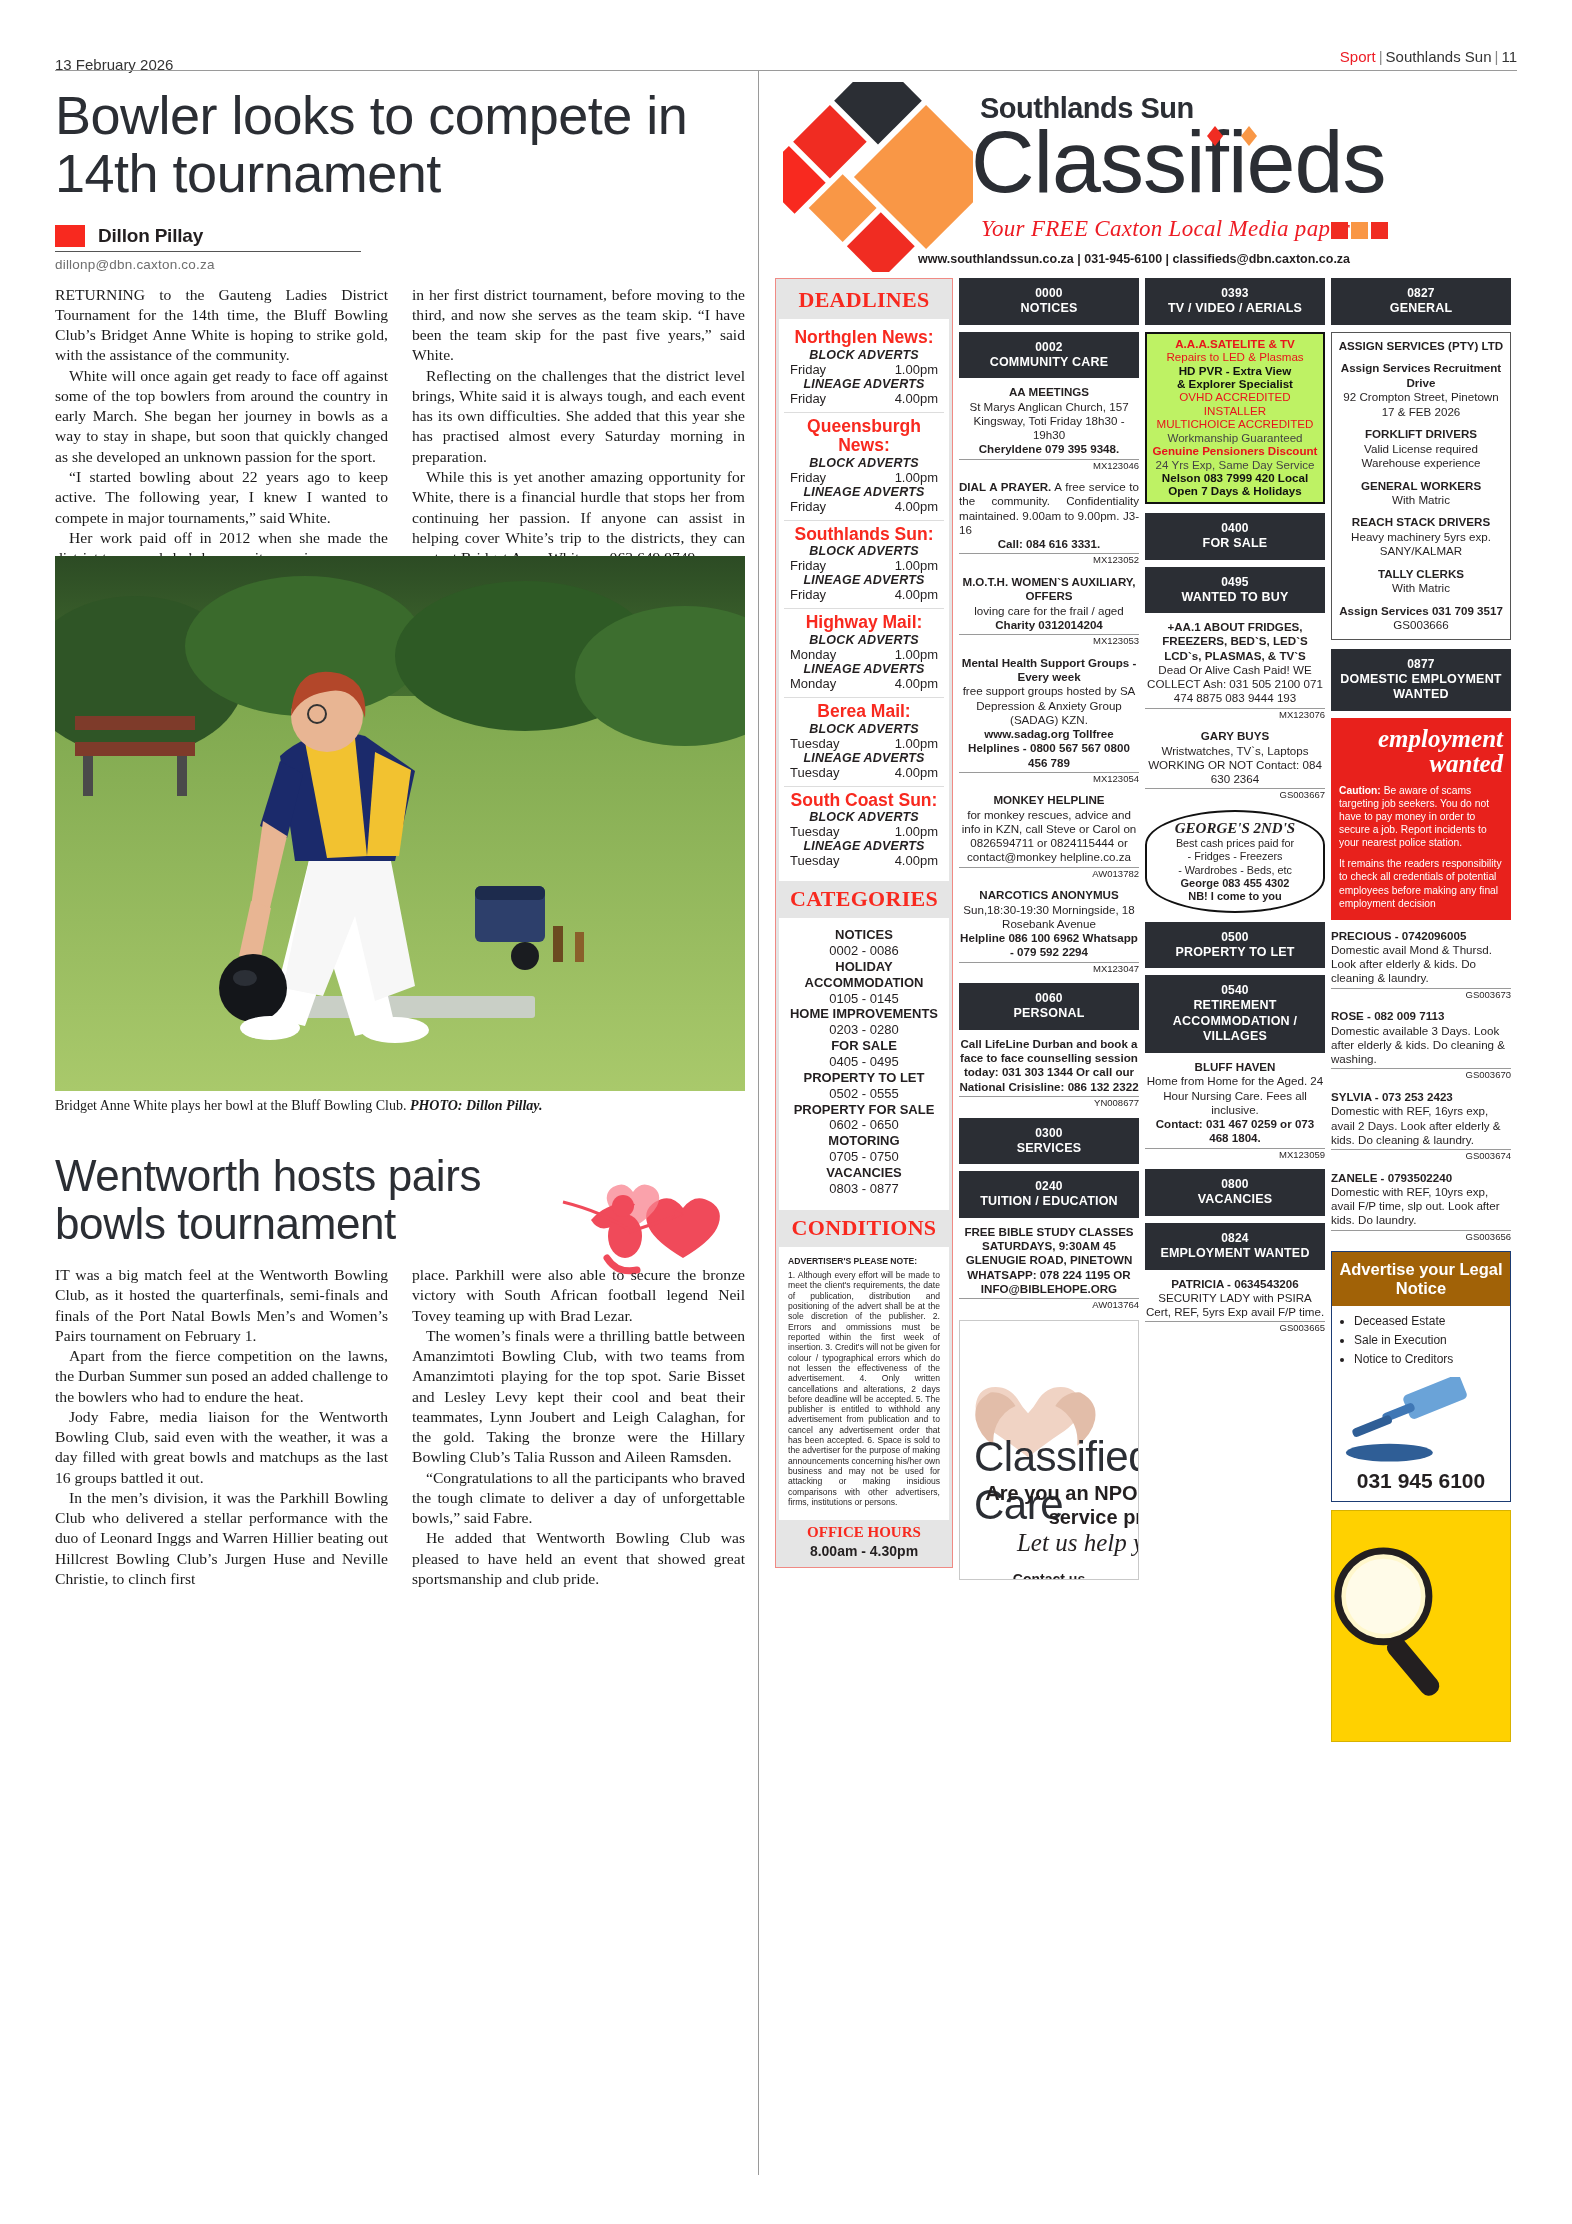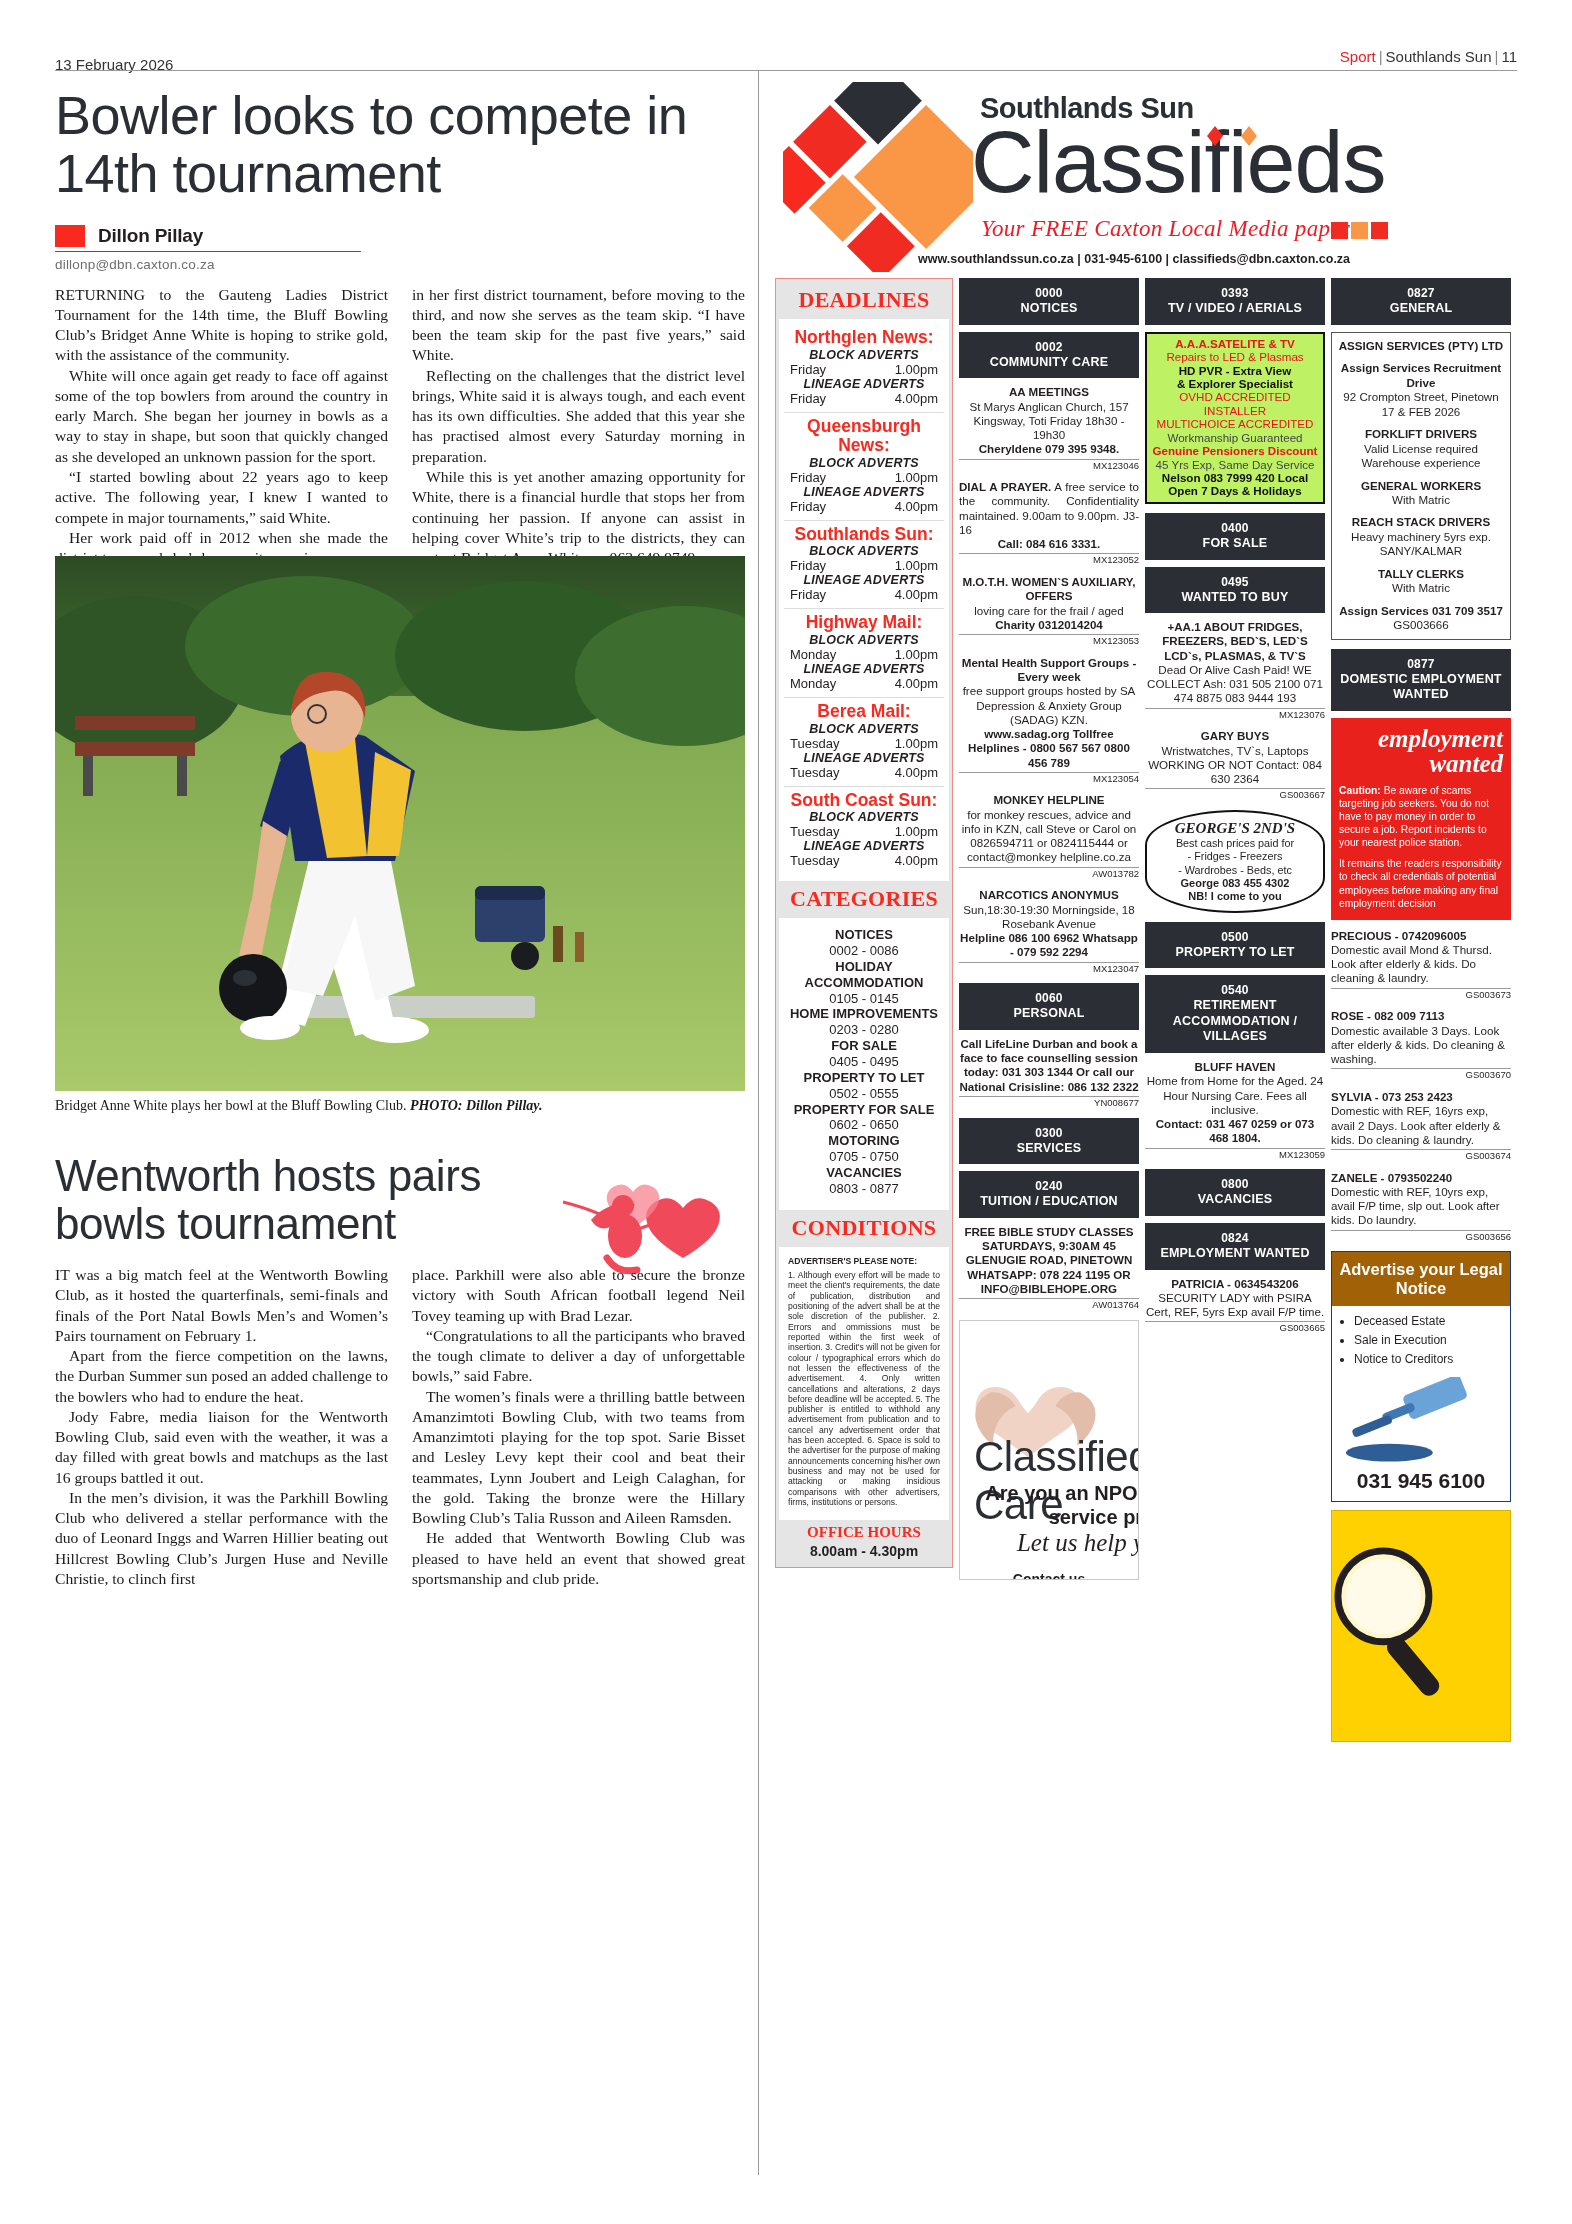--- a/index.html
+++ b/index.html
@@ -291,22 +291,22 @@
       <div class="body-txt">
         <p class="first">IT was a big match feel at the Wentworth Bowling Club, as it hosted the quarterfinals, semi-finals and finals of the Port Natal Bowls Men’s and Women’s Pairs tournament on February 1.</p>
         <p>Apart from the fierce competition on the lawns, the Durban Summer sun posed an added challenge to the bowlers who had to endure the heat.</p>
         <p>Jody Fabre, media liaison for the Wentworth Bowling Club, said even with the weather, it was a day filled with great bowls and matchups as the last 16 groups battled it out.</p>
         <p>In the men’s division, it was the Parkhill Bowling Club who delivered a stellar performance with the duo of Leonard Inggs and Warren Hillier beating out Hillcrest Bowling Club’s Jurgen Huse and Neville Christie, to clinch first</p>
       </div>
     </div>
     <div class="col">
       <div class="body-txt">
         <p class="first">place. Parkhill were also able to secure the bronze victory with South African football legend Neil Tovey teaming up with Brad Lezar.</p>
+        <p>The women’s finals were a thrilling battle between Amanzimtoti Bowling Club, with two teams from Amanzimtoti playing for the top spot. Sarie Bisset and Lesley Levy kept their cool and beat their teammates, Lynn Joubert and Leigh Calaghan, for the gold. Taking the bronze were the Hillary Bowling Club’s Talia Russon and Aileen Ramsden.</p>
         <p>“Congratulations to all the participants who braved the tough climate to deliver a day of unforgettable bowls,” said Fabre.</p>
-        <p>The women’s finals were a thrilling battle between Amanzimtoti Bowling Club, with two teams from Amanzimtoti playing for the top spot. Sarie Bisset and Lesley Levy kept their cool and beat their teammates, Lynn Joubert and Leigh Calaghan, for the gold. Taking the bronze were the Hillary Bowling Club’s Talia Russon and Aileen Ramsden.</p>
         <p>He added that Wentworth Bowling Club was pleased to have held an event that showed great sportsmanship and club pride.</p>
       </div>
     </div>
   </div>
 
   <div class="cls">
 
     <div class="cls-head">
       <svg class="logo-diamonds" viewBox="0 0 190 190">
         <g transform="rotate(45 95 95)">
@@ -556,21 +556,21 @@
 
         <div class="yellowad">
           <div class="ya-red">A.A.A.SATELITE &amp; TV</div>
           <div class="ya-red2">Repairs to LED &amp; Plasmas</div>
           <div class="ya-bk">HD PVR - Extra View</div>
           <div class="ya-bk">&amp; Explorer Specialist</div>
           <div class="ya-red2">OVHD ACCREDITED INSTALLER</div>
           <div class="ya-red2">MULTICHOICE  ACCREDITED</div>
           <div class="ya-gr">Workmanship Guaranteed</div>
           <div class="ya-red" style="font-size:11.6px">Genuine Pensioners Discount</div>
-          <div class="ya-gr">45 Yrs Exp, Same Day Service</div>
+          <div class="ya-gr">24 Yrs Exp, Same Day Service</div>
           <div class="ya-bk">Nelson 083 7999 420 Local</div>
           <div class="ya-bk">Open 7 Days &amp; Holidays</div>
         </div>
 
         <div class="blk-hdr">
           <span class="num">0400</span>
           <span>FOR SALE</span>
         </div>
         <div class="blk-hdr">
           <span class="num">0495</span>

